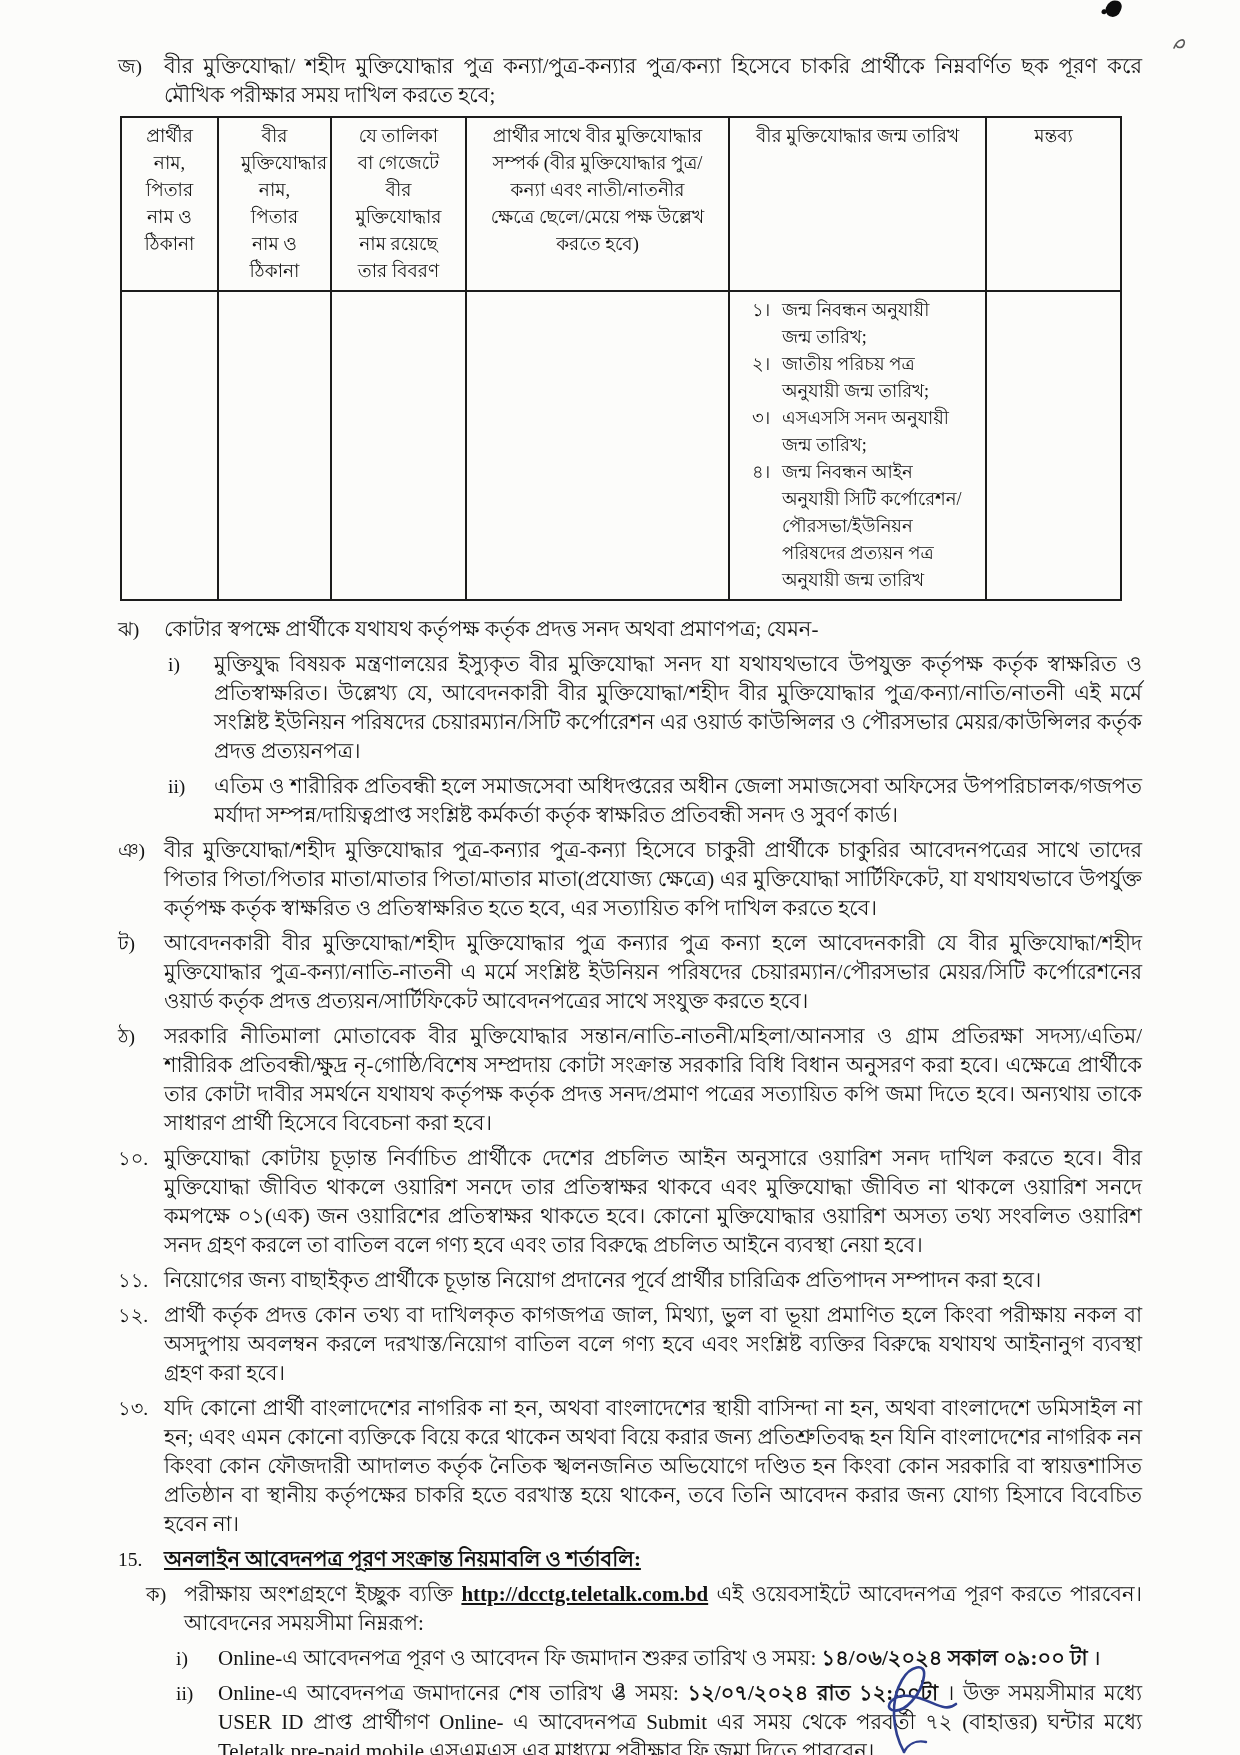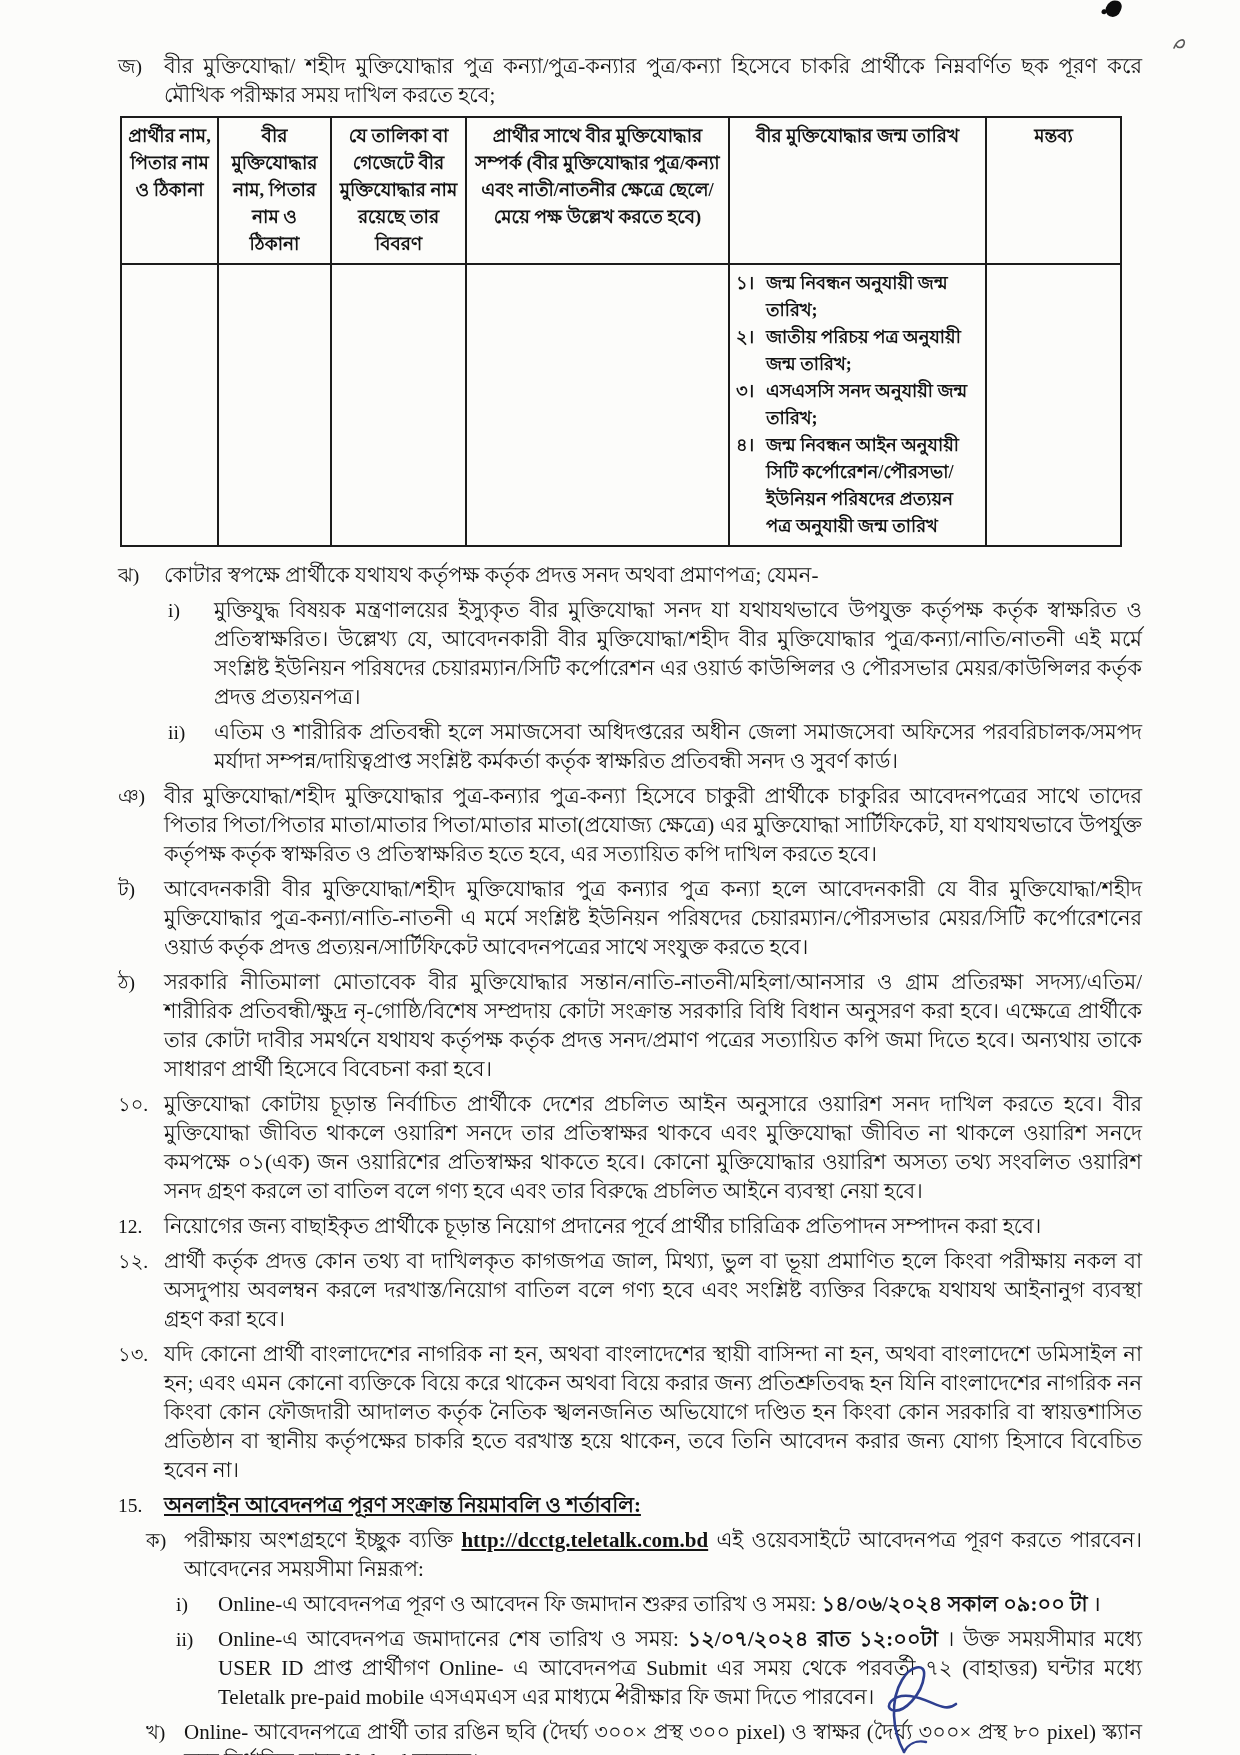--- a/index.html
+++ b/index.html
@@ -7,22 +7,22 @@
         font-family:"Liberation Serif","DejaVu Serif",serif;color:#141414;overflow:hidden;}
   .content{position:absolute;left:118px;top:52px;width:1024px;}
   .row{display:flex;margin:0 0 6px 0;}
   .lbl{flex:0 0 46px;font-size:19.5px;line-height:29px;}
   .txt{flex:1;font-size:21px;line-height:29px;text-align:justify;}
   .subs{margin-left:50px;}
   .subs .lbl{flex:0 0 46px;}
   .b{font-weight:bold;}
   .url{font-weight:bold;text-decoration:underline;}
   table.ffq{border-collapse:collapse;table-layout:fixed;width:1000px;margin:6px 0 14px 2px;}
-  table.ffq th,table.ffq td{border:2px solid #1c1c1c;vertical-align:top;padding:5px 6px;
-        font-size:18.5px;line-height:27px;font-weight:bold;}
+  table.ffq th,table.ffq td{border:2px solid #1c1c1c;vertical-align:top;padding:5px 22px;
+        font-size:18.5px;line-height:27px;font-weight:normal;}
   table.ffq th{text-align:center;}
   td.birth{padding:4px 4px 4px 6px;}
   .bitem{display:flex;font-size:18px;line-height:27px;}
   .bnum{flex:0 0 30px;}
   .btxt{flex:1;}
   .pagenum{position:absolute;left:0;right:0;top:1678px;text-align:center;font-size:21px;}
   .blot{position:absolute;left:1106px;top:0;width:15px;height:17px;background:#0d0d0d;
         border-radius:62% 38% 55% 45%;transform:rotate(18deg);}
   .blot:after{content:"";position:absolute;left:-3px;top:12px;width:5px;height:5px;
         background:#0d0d0d;border-radius:50%;}
@@ -96,21 +96,21 @@
       <div class="lbl">ঝ)</div>
       <div class="txt">কোটার স্বপক্ষে প্রার্থীকে যথাযথ কর্তৃপক্ষ কর্তৃক প্রদত্ত সনদ অথবা প্রমাণপত্র; যেমন-</div>
     </div>
     <div class="subs">
       <div class="row">
         <div class="lbl">i)</div>
         <div class="txt">মুক্তিযুদ্ধ বিষয়ক মন্ত্রণালয়ের ইস্যুকৃত বীর মুক্তিযোদ্ধা সনদ যা যথাযথভাবে উপযুক্ত কর্তৃপক্ষ কর্তৃক স্বাক্ষরিত ও প্রতিস্বাক্ষরিত। উল্লেখ্য যে, আবেদনকারী বীর মুক্তিযোদ্ধা/শহীদ বীর মুক্তিযোদ্ধার পুত্র/কন্যা/নাতি/নাতনী এই মর্মে সংশ্লিষ্ট ইউনিয়ন পরিষদের চেয়ারম্যান/সিটি কর্পোরেশন এর ওয়ার্ড কাউন্সিলর ও পৌরসভার মেয়র/কাউন্সিলর কর্তৃক প্রদত্ত প্রত্যয়নপত্র।</div>
       </div>
       <div class="row">
         <div class="lbl">ii)</div>
-        <div class="txt">এতিম ও শারীরিক প্রতিবন্ধী হলে সমাজসেবা অধিদপ্তরের অধীন জেলা সমাজসেবা অফিসের পরবরিচালক/সমপদ মর্যাদা সম্পন্ন/দায়িত্বপ্রাপ্ত সংশ্লিষ্ট কর্মকর্তা কর্তৃক স্বাক্ষরিত প্রতিবন্ধী সনদ ও সুবর্ণ কার্ড।</div>
+        <div class="txt">এতিম ও শারীরিক প্রতিবন্ধী হলে সমাজসেবা অধিদপ্তরের অধীন জেলা সমাজসেবা অফিসের উপপরিচালক/গজপত মর্যাদা সম্পন্ন/দায়িত্বপ্রাপ্ত সংশ্লিষ্ট কর্মকর্তা কর্তৃক স্বাক্ষরিত প্রতিবন্ধী সনদ ও সুবর্ণ কার্ড।</div>
       </div>
     </div>
 
     <div class="row">
       <div class="lbl">ঞ)</div>
       <div class="txt">বীর মুক্তিযোদ্ধা/শহীদ মুক্তিযোদ্ধার পুত্র-কন্যার পুত্র-কন্যা হিসেবে চাকুরী প্রার্থীকে চাকুরির আবেদনপত্রের সাথে তাদের পিতার পিতা/পিতার মাতা/মাতার পিতা/মাতার মাতা(প্রযোজ্য ক্ষেত্রে) এর মুক্তিযোদ্ধা সার্টিফিকেট, যা যথাযথভাবে উপর্যুক্ত কর্তৃপক্ষ কর্তৃক স্বাক্ষরিত ও প্রতিস্বাক্ষরিত হতে হবে, এর সত্যায়িত কপি দাখিল করতে হবে।</div>
     </div>
 
     <div class="row">
       <div class="lbl">ট)</div>
@@ -121,21 +121,21 @@
       <div class="lbl">ঠ)</div>
       <div class="txt">সরকারি নীতিমালা মোতাবেক বীর মুক্তিযোদ্ধার সন্তান/নাতি-নাতনী/মহিলা/আনসার ও গ্রাম প্রতিরক্ষা সদস্য/এতিম/শারীরিক প্রতিবন্ধী/ক্ষুদ্র নৃ-গোষ্ঠি/বিশেষ সম্প্রদায় কোটা সংক্রান্ত সরকারি বিধি বিধান অনুসরণ করা হবে। এক্ষেত্রে প্রার্থীকে তার কোটা দাবীর সমর্থনে যথাযথ কর্তৃপক্ষ কর্তৃক প্রদত্ত সনদ/প্রমাণ পত্রের সত্যায়িত কপি জমা দিতে হবে। অন্যথায় তাকে সাধারণ প্রার্থী হিসেবে বিবেচনা করা হবে।</div>
     </div>
 
     <div class="row">
       <div class="lbl">১০.</div>
       <div class="txt">মুক্তিযোদ্ধা কোটায় চূড়ান্ত নির্বাচিত প্রার্থীকে দেশের প্রচলিত আইন অনুসারে ওয়ারিশ সনদ দাখিল করতে হবে। বীর মুক্তিযোদ্ধা জীবিত থাকলে ওয়ারিশ সনদে তার প্রতিস্বাক্ষর থাকবে এবং মুক্তিযোদ্ধা জীবিত না থাকলে ওয়ারিশ সনদে কমপক্ষে ০১(এক) জন ওয়ারিশের প্রতিস্বাক্ষর থাকতে হবে। কোনো মুক্তিযোদ্ধার ওয়ারিশ অসত্য তথ্য সংবলিত ওয়ারিশ সনদ গ্রহণ করলে তা বাতিল বলে গণ্য হবে এবং তার বিরুদ্ধে প্রচলিত আইনে ব্যবস্থা নেয়া হবে।</div>
     </div>
 
     <div class="row">
-      <div class="lbl">12.</div>
+      <div class="lbl">১১.</div>
       <div class="txt">নিয়োগের জন্য বাছাইকৃত প্রার্থীকে চূড়ান্ত নিয়োগ প্রদানের পূর্বে প্রার্থীর চারিত্রিক প্রতিপাদন সম্পাদন করা হবে।</div>
     </div>
 
     <div class="row">
       <div class="lbl">১২.</div>
       <div class="txt">প্রার্থী কর্তৃক প্রদত্ত কোন তথ্য বা দাখিলকৃত কাগজপত্র জাল, মিথ্যা, ভুল বা ভূয়া প্রমাণিত হলে কিংবা পরীক্ষায় নকল বা অসদুপায় অবলম্বন করলে দরখাস্ত/নিয়োগ বাতিল বলে গণ্য হবে এবং সংশ্লিষ্ট ব্যক্তির বিরুদ্ধে যথাযথ আইনানুগ ব্যবস্থা গ্রহণ করা হবে।</div>
     </div>
 
     <div class="row">
       <div class="lbl">১৩.</div>

